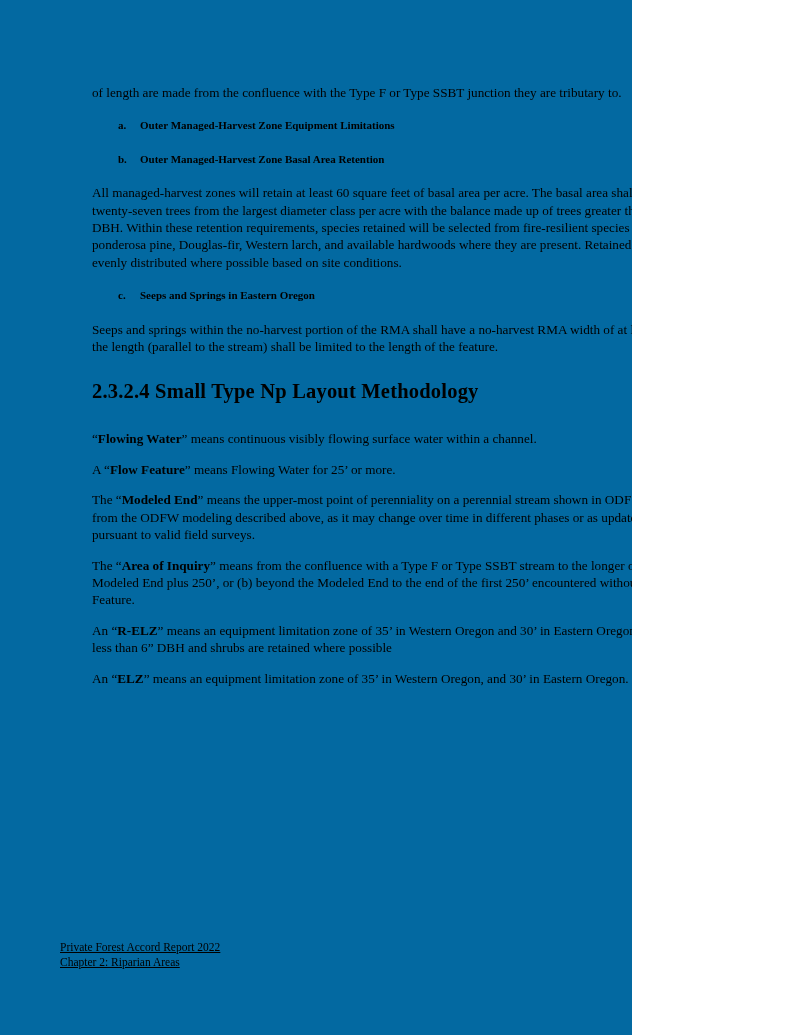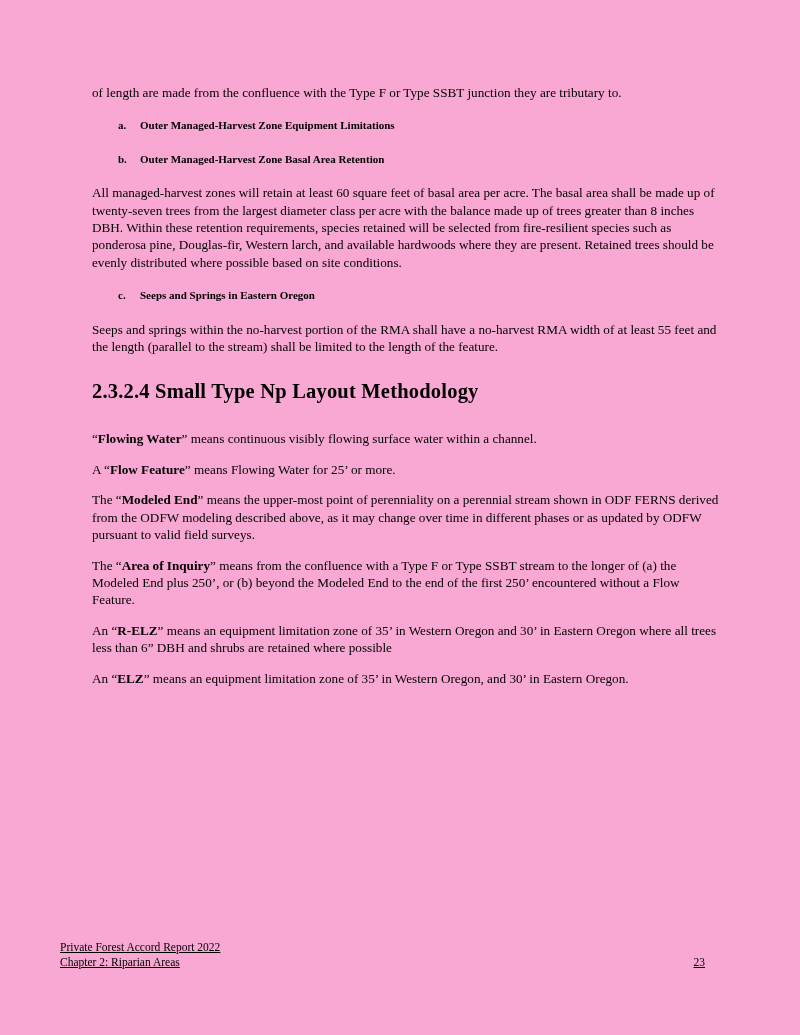--- a/index.html
+++ b/index.html
@@ -2,23 +2,23 @@
 <html><head>
 <meta charset="utf-8">
 <style>
   html, body {
     margin: 0;
     padding: 0;
     background: #ffffff;
   }
   .page {
     position: relative;
-    width: 800px;
+    width: 632px;
     height: 1035px;
-    background: #f9a8d4;
+    background: #0369a1;
     font-family: "Liberation Serif", serif;
     color: #000000;
     overflow: hidden;
   }
   .content {
     position: absolute;
     left: 92px;
     top: 84px;
     width: 628px;
     font-size: 13.2px;

